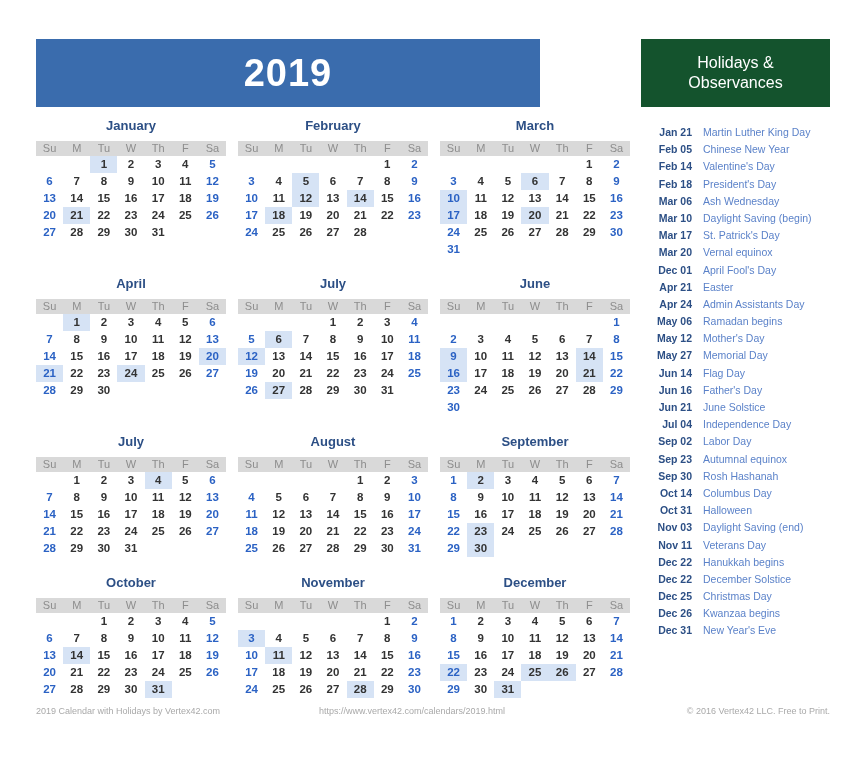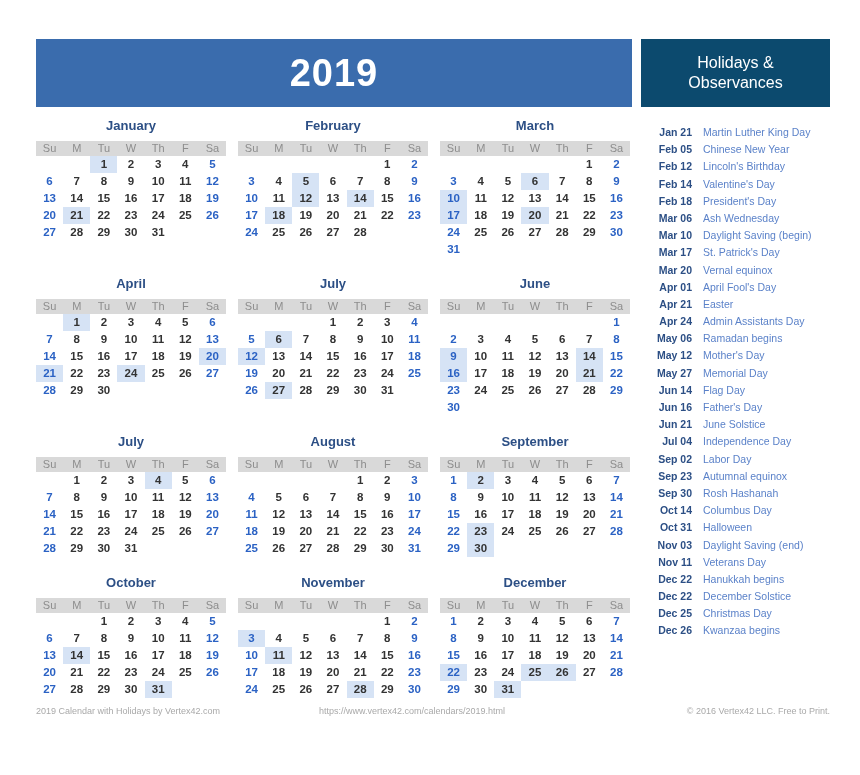--- a/index.html
+++ b/index.html
@@ -27,41 +27,41 @@
   .banner-row {
     position: absolute;
     left: 36px;
     top: 39px;
     width: 794px;
     height: 68px;
   }
   .year-banner {
     position: absolute;
     left: 0; top: 0;
-    width: 596px;
+    width: 504px;
     height: 68px;
     background: #3a6cad;
     display: flex;
     align-items: center;
     justify-content: center;
   }
   .year-banner .year-text {
     color: #ffffff;
     font-size: 38px;
     font-weight: bold;
     letter-spacing: 1px;
     line-height: 1;
   }
   .holiday-banner {
     position: absolute;
     left: 605px;
     top: 0;
     width: 189px;
     height: 68px;
-    background: #0c4a6e;
+    background: #14532d;
     display: flex;
     flex-direction: column;
     align-items: center;
     justify-content: center;
   }
   .holiday-banner .hb-line {
     color: #ffffff;
     font-size: 16px;
     line-height: 20px;
     text-align: center;
@@ -985,24 +985,20 @@
   <div class="holiday-list" id="holiday-list">
       <div class="holiday-item">
         <div class="h-date">Jan 21</div>
         <div class="h-name">Martin Luther King Day</div>
       </div>
       <div class="holiday-item">
         <div class="h-date">Feb 05</div>
         <div class="h-name">Chinese New Year</div>
       </div>
       <div class="holiday-item">
-        <div class="h-date">Feb 12</div>
-        <div class="h-name">Lincoln's Birthday</div>
-      </div>
-      <div class="holiday-item">
         <div class="h-date">Feb 14</div>
         <div class="h-name">Valentine's Day</div>
       </div>
       <div class="holiday-item">
         <div class="h-date">Feb 18</div>
         <div class="h-name">President's Day</div>
       </div>
       <div class="holiday-item">
         <div class="h-date">Mar 06</div>
         <div class="h-name">Ash Wednesday</div>
@@ -1013,21 +1009,21 @@
       </div>
       <div class="holiday-item">
         <div class="h-date">Mar 17</div>
         <div class="h-name">St. Patrick's Day</div>
       </div>
       <div class="holiday-item">
         <div class="h-date">Mar 20</div>
         <div class="h-name">Vernal equinox</div>
       </div>
       <div class="holiday-item">
-        <div class="h-date">Apr 01</div>
+        <div class="h-date">Dec 01</div>
         <div class="h-name">April Fool's Day</div>
       </div>
       <div class="holiday-item">
         <div class="h-date">Apr 21</div>
         <div class="h-name">Easter</div>
       </div>
       <div class="holiday-item">
         <div class="h-date">Apr 24</div>
         <div class="h-name">Admin Assistants Day</div>
       </div>
@@ -1095,20 +1091,24 @@
         <div class="h-date">Dec 22</div>
         <div class="h-name">December Solstice</div>
       </div>
       <div class="holiday-item">
         <div class="h-date">Dec 25</div>
         <div class="h-name">Christmas Day</div>
       </div>
       <div class="holiday-item">
         <div class="h-date">Dec 26</div>
         <div class="h-name">Kwanzaa begins</div>
+      </div>
+      <div class="holiday-item">
+        <div class="h-date">Dec 31</div>
+        <div class="h-name">New Year's Eve</div>
       </div>
     </div>
 
   <div class="footer">
     <div class="f-left">2019 Calendar with Holidays by Vertex42.com</div>
     <div class="f-center">https://www.vertex42.com/calendars/2019.html</div>
     <div class="f-right">© 2016 Vertex42 LLC. Free to Print.</div>
   </div>
 
 </div>

